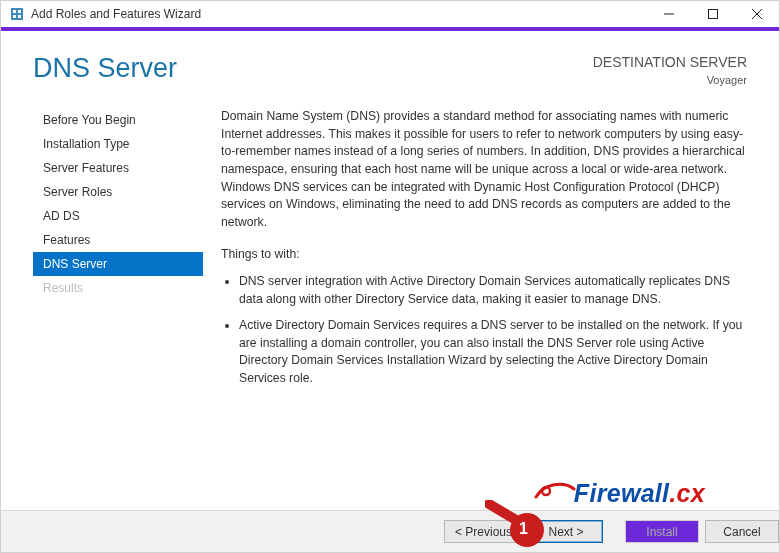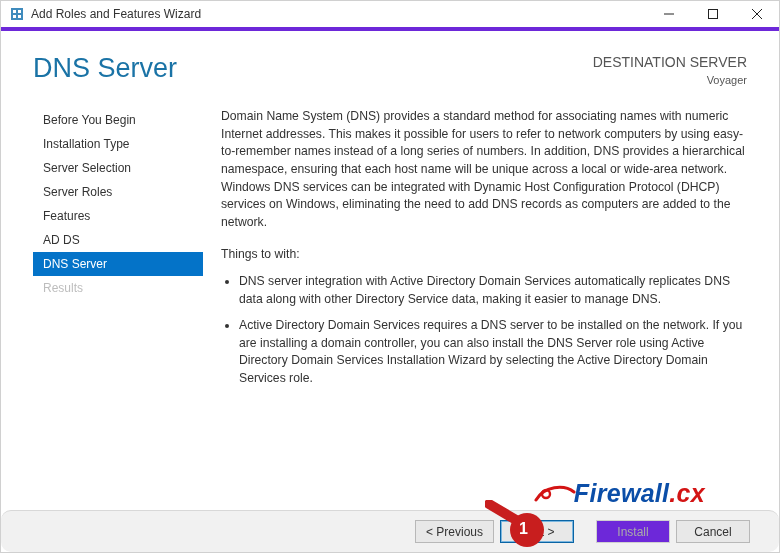--- a/index.html
+++ b/index.html
@@ -89,23 +89,22 @@
   
   .footer {
     position: absolute;
     left: 0; right: 0; bottom: 0;
     height: 42px;
     border-top: 1px solid #d8d8d8;
     background: #f1f1f1;
     display: flex;
     align-items: center;
     justify-content: flex-end;
-    padding-right: 29px;
+    padding-right: 0;
     gap: 6px;
-    border-radius: 10px;
   }
   .btn {
     height: 23px;
     min-width: 74px;
     padding: 0 10px;
     font-size: 12px;
     background: #e8e8e8;
     border: 1px solid #b8b8b8;
     color: #333;
     display: inline-flex;
@@ -122,21 +121,21 @@
     border-color: #cfcfcf;
     background: #6d28d9;
   }
   .gap { width: 10px; }
   
   .watermark {
     position: absolute;
     right: 74px;
     bottom: 44px;
     display: flex;
-    align-items: flex-end;
+    align-items: flex-start;
     font-weight: 700;
     color: #0b4ea8;
     font-style: italic;
   }
   .watermark .fw {
     font-size: 25px;
     letter-spacing: 0.3px;
   }
   .watermark .fw .f { color: #0b4ea8; }
   .watermark .cx { color: #d31414; }
@@ -200,24 +199,24 @@
   <div class="dest">
     <div class="line1">DESTINATION SERVER</div>
     <div>Voyager</div>
   </div>
 </div>
 
 <div class="body-wrap">
   <div class="sidebar">
     <div class="step">Before You Begin</div>
     <div class="step">Installation Type</div>
-    <div class="step">Server Selection</div>
+    <div class="step">Server Features</div>
     <div class="step">Server Roles</div>
+    <div class="step">AD DS</div>
     <div class="step">Features</div>
-    <div class="step">AD DS</div>
     <div class="step active">DNS Server</div>
     <div class="step disabled">Results</div>
   </div>
   <div class="content">
     <p>Domain Name System (DNS) provides a standard method for associating names with numeric Internet addresses. This makes it possible for users to refer to network computers by using easy-to-remember names instead of a long series of numbers. In addition, DNS provides a hierarchical namespace, ensuring that each host name will be unique across a local or wide-area network. Windows DNS services can be integrated with Dynamic Host Configuration Protocol (DHCP) services on Windows, eliminating the need to add DNS records as computers are added to the network.</p>
     <p class="note-head">Things to with:</p>
     <ul>
       <li>DNS server integration with Active Directory Domain Services automatically replicates DNS data along with other Directory Service data, making it easier to manage DNS.</li>
       <li>Active Directory Domain Services requires a DNS server to be installed on the network. If you are installing a domain controller, you can also install the DNS Server role using Active Directory Domain Services Installation Wizard by selecting the Active Directory Domain Services role.</li>
     </ul>

